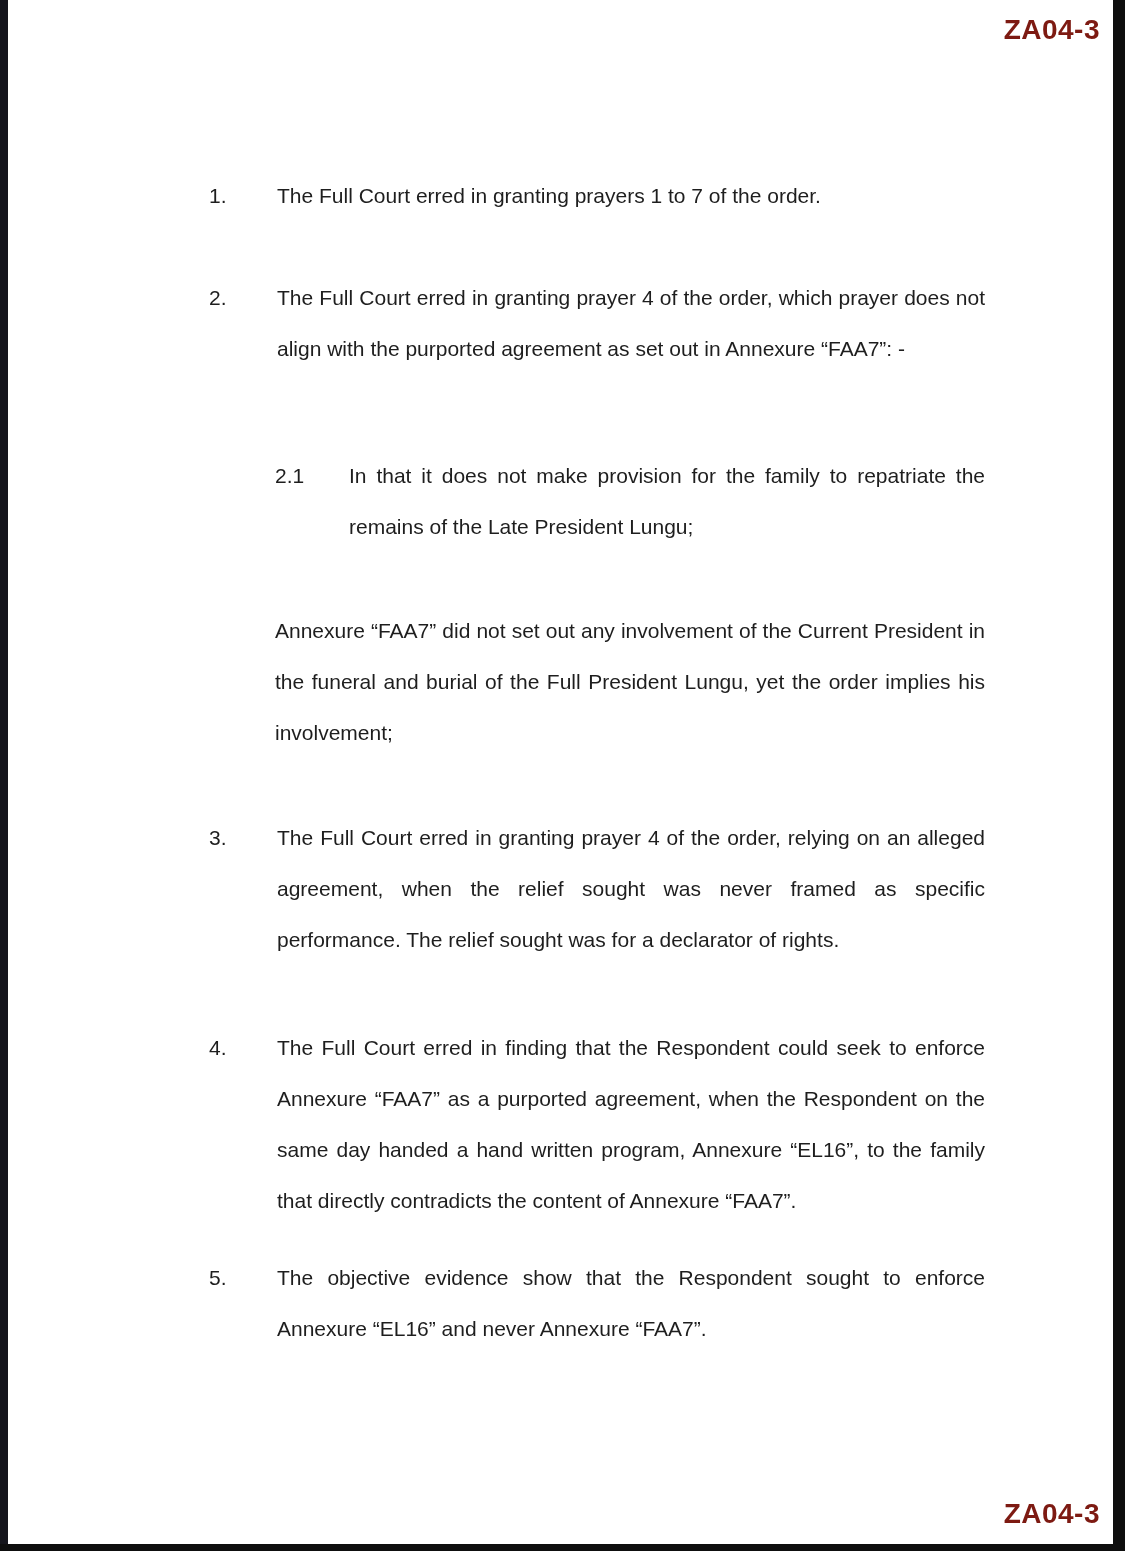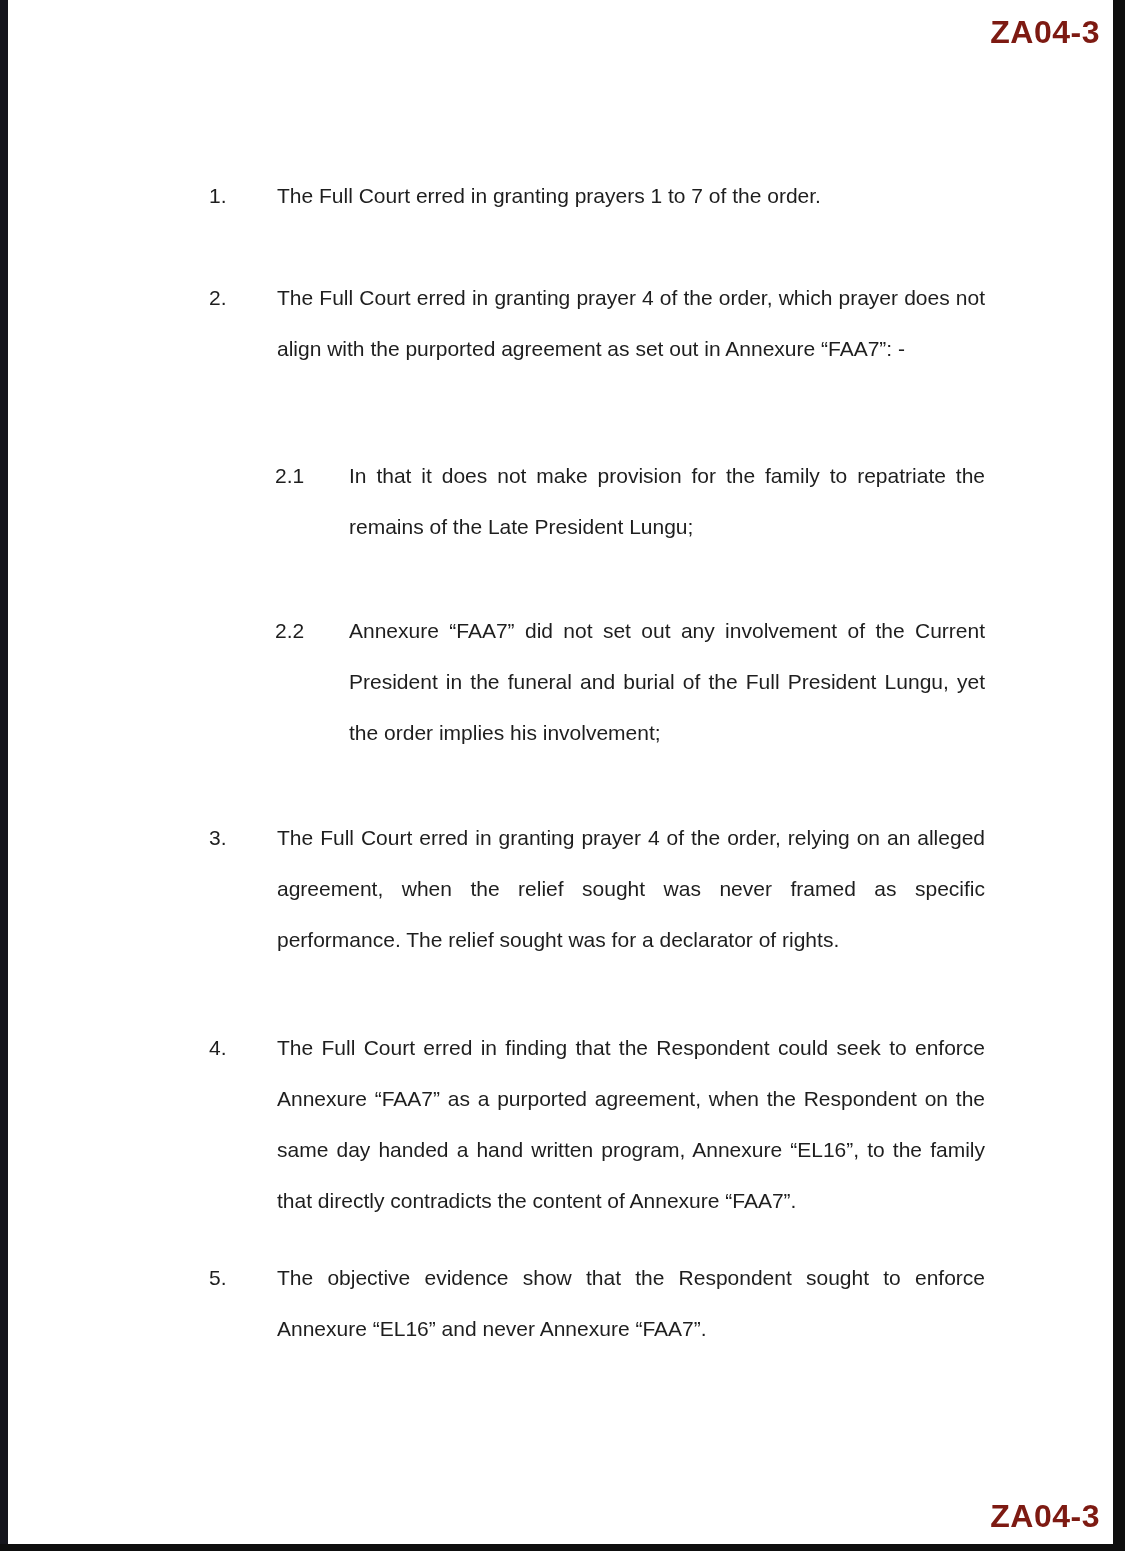--- a/index.html
+++ b/index.html
@@ -15,21 +15,21 @@
   
   .edge { position: absolute; }
   .edge-left   { left: 0; top: 0; width: 8px; height: 1551px; background: #15151c; }
   .edge-right  { left: 1113px; top: 0; width: 12px; height: 1551px; background: #0e0e0e; }
   .edge-bottom { left: 0; top: 1544px; width: 1125px; height: 7px; background: #0e0e0e; }
 
   
   .doc-code {
     position: absolute;
     right: 25px;
-    font-size: 32px;
+    font-size: 28px;
     font-weight: bold;
     color: #7d1a12;
     letter-spacing: 0.5px;
   }
   .doc-code.top    { top: 14px; }
   .doc-code.bottom { top: 1498px; }
 
   
   .para {
     position: absolute;
@@ -64,21 +64,20 @@
     <span class="num">2.</span>
     <div class="txt">The Full Court erred in granting prayer 4 of the order, which prayer does not align with the purported agreement as set out in Annexure “FAA7”: -</div>
   </div>
 
   <div class="para sub" style="top:450px">
     <span class="num">2.1</span>
     <div class="txt">In that it does not make provision for the family to repatriate the remains of the Late President Lungu;</div>
   </div>
 
   <div class="para sub" style="top:605px">
-    <span class="num">2.2</span>
     <div class="txt">Annexure “FAA7” did not set out any involvement of the Current President in the funeral and burial of the Full President Lungu, yet the order implies his involvement;</div>
   </div>
 
   <div class="para main" style="top:812px">
     <span class="num">3.</span>
     <div class="txt">The Full Court erred in granting prayer 4 of the order, relying on an alleged agreement, when the relief sought was never framed as specific performance. The relief sought was for a declarator of rights.</div>
   </div>
 
   <div class="para main" style="top:1022px">
     <span class="num">4.</span>

